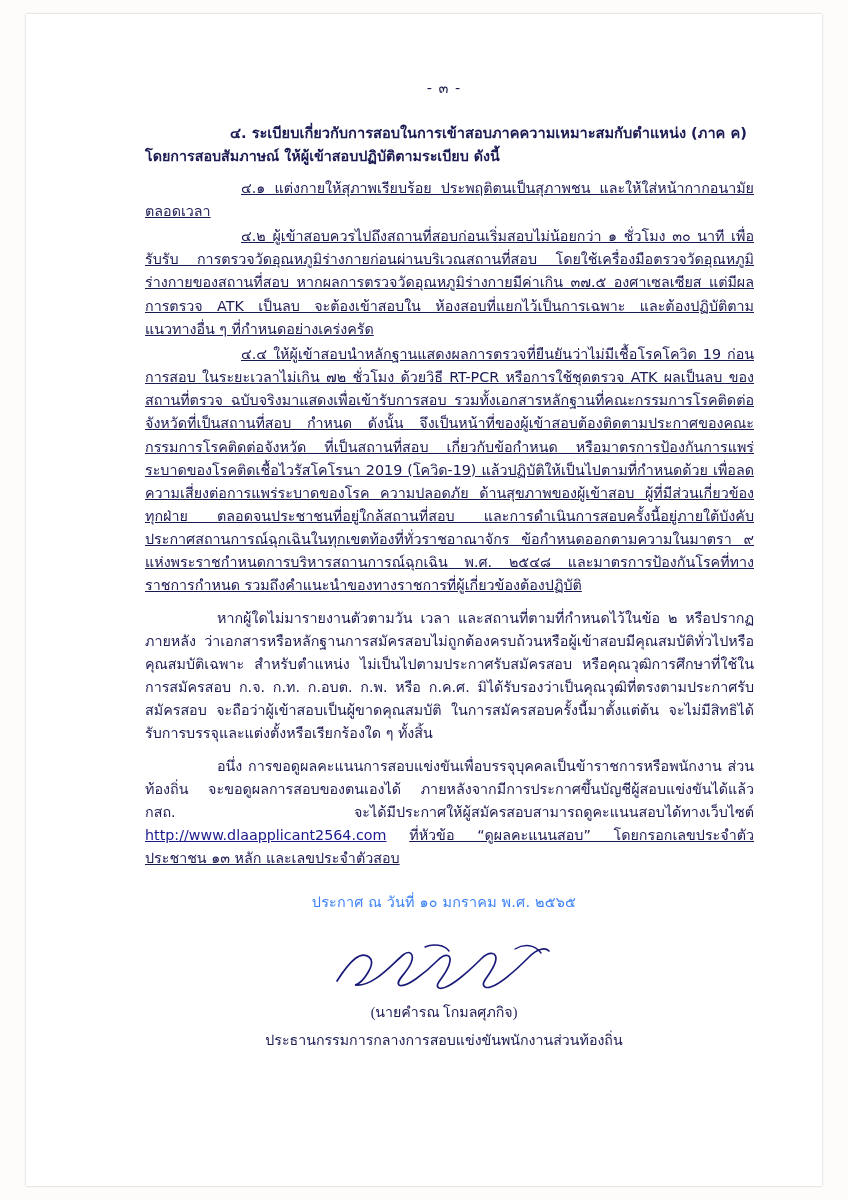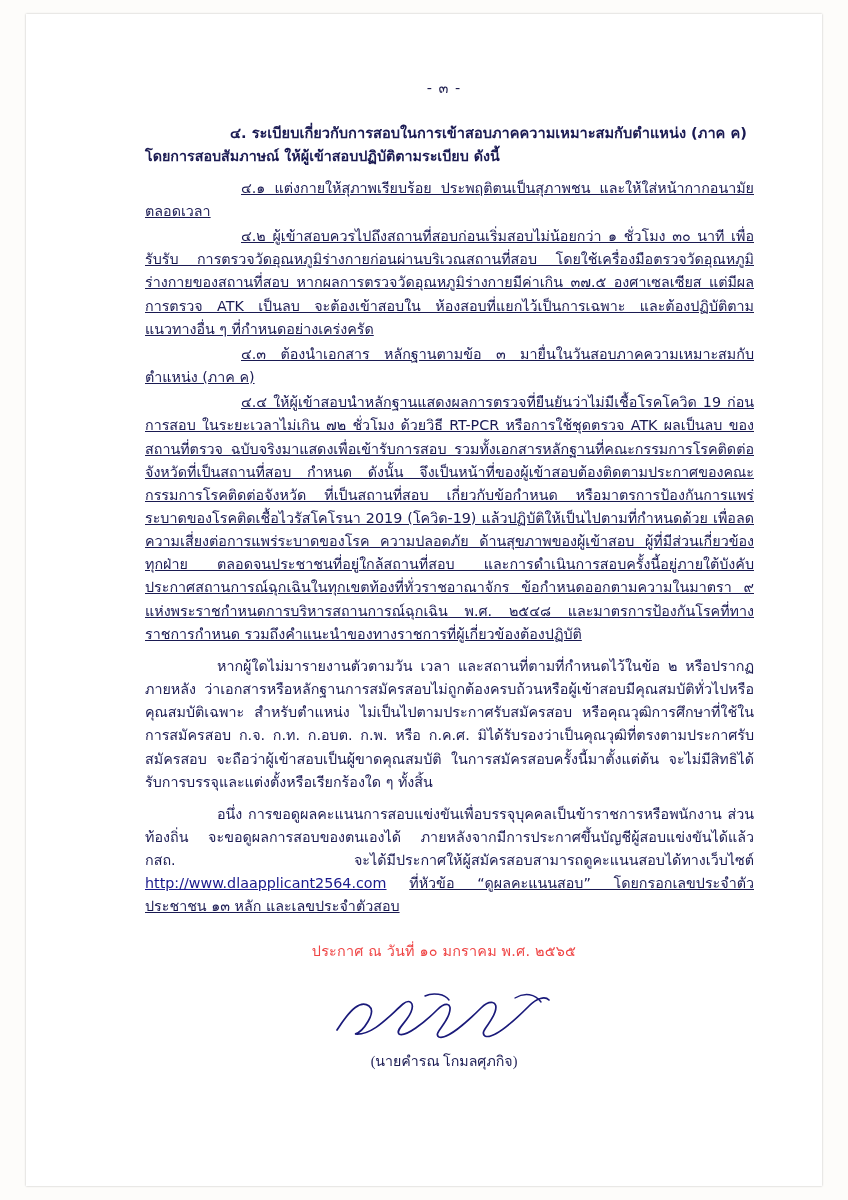--- a/index.html
+++ b/index.html
@@ -61,21 +61,21 @@
     font-weight: bold;
     text-align: justify;
     text-indent: 96px;
     margin: 0;
   }
   .link {
     color: #1a1a8c;
   }
   .underline { text-decoration: underline; }
   .announce {
-    color: #ef4444;
+    color: #3b82f6;
     font-size: 14.4px;
     text-align: center;
     margin-top: 20px;
     letter-spacing: 0.2px;
   }
   .sig-wrap {
     margin-top: 28px;
     text-align: center;
     position: relative;
     height: 120px;
@@ -113,21 +113,20 @@
       <div class="heading">
         <span>๔.</span>
         <span>ระเบียบเกี่ยวกับการสอบในการเข้าสอบภาคความเหมาะสมกับตำแหน่ง (ภาค ค)</span>
       </div>
       <div class="para bold">โดยการสอบสัมภาษณ์ ให้ผู้เข้าสอบปฏิบัติตามระเบียบ ดังนี้</div>
 
       <div class="para indent-3 block-gap">๔.๑ แต่งกายให้สุภาพเรียบร้อย ประพฤติตนเป็นสุภาพชน และให้ใส่หน้ากากอนามัยตลอดเวลา</div>
 
       <div class="para indent-3">๔.๒ ผู้เข้าสอบควรไปถึงสถานที่สอบก่อนเริ่มสอบไม่น้อยกว่า ๑ ชั่วโมง ๓๐ นาที เพื่อรับรับ การตรวจวัดอุณหภูมิร่างกายก่อนผ่านบริเวณสถานที่สอบ โดยใช้เครื่องมือตรวจวัดอุณหภูมิร่างกายของสถานที่สอบ หากผลการตรวจวัดอุณหภูมิร่างกายมีค่าเกิน ๓๗.๕ องศาเซลเซียส แต่มีผลการตรวจ ATK เป็นลบ จะต้องเข้าสอบใน ห้องสอบที่แยกไว้เป็นการเฉพาะ และต้องปฏิบัติตามแนวทางอื่น ๆ ที่กำหนดอย่างเคร่งครัด</div>
 
-      <div class="para indent-3">๔.๓ ต้องนำเอกสาร หลักฐานตามข้อ ๓ มายื่นในวันสอบภาคความเหมาะสมกับตำแหน่ง (ภาค ค)</div>
 
       <div class="para indent-3">๔.๔ ให้ผู้เข้าสอบนำหลักฐานแสดงผลการตรวจที่ยืนยันว่าไม่มีเชื้อโรคโควิด 19 ก่อนการสอบ ในระยะเวลาไม่เกิน ๗๒ ชั่วโมง ด้วยวิธี RT-PCR หรือการใช้ชุดตรวจ ATK ผลเป็นลบ ของสถานที่ตรวจ ฉบับจริงมาแสดงเพื่อเข้ารับการสอบ รวมทั้งเอกสารหลักฐานที่คณะกรรมการโรคติดต่อจังหวัดที่เป็นสถานที่สอบ กำหนด ดังนั้น จึงเป็นหน้าที่ของผู้เข้าสอบต้องติดตามประกาศของคณะกรรมการโรคติดต่อจังหวัด ที่เป็นสถานที่สอบ เกี่ยวกับข้อกำหนด หรือมาตรการป้องกันการแพร่ระบาดของโรคติดเชื้อไวรัสโคโรนา 2019 (โควิด-19) แล้วปฏิบัติให้เป็นไปตามที่กำหนดด้วย เพื่อลดความเสี่ยงต่อการแพร่ระบาดของโรค ความปลอดภัย ด้านสุขภาพของผู้เข้าสอบ ผู้ที่มีส่วนเกี่ยวข้องทุกฝ่าย ตลอดจนประชาชนที่อยู่ใกล้สถานที่สอบ และการดำเนินการสอบครั้งนี้อยู่ภายใต้บังคับประกาศสถานการณ์ฉุกเฉินในทุกเขตท้องที่ทั่วราชอาณาจักร ข้อกำหนดออกตามความในมาตรา ๙ แห่งพระราชกำหนดการบริหารสถานการณ์ฉุกเฉิน พ.ศ. ๒๕๔๘ และมาตรการป้องกันโรคที่ทางราชการกำหนด รวมถึงคำแนะนำของทางราชการที่ผู้เกี่ยวข้องต้องปฏิบัติ</div>
 
 
       <div class="para indent-2 block-gap">หากผู้ใดไม่มารายงานตัวตามวัน เวลา และสถานที่ตามที่กำหนดไว้ในข้อ ๒ หรือปรากฏภายหลัง ว่าเอกสารหรือหลักฐานการสมัครสอบไม่ถูกต้องครบถ้วนหรือผู้เข้าสอบมีคุณสมบัติทั่วไปหรือคุณสมบัติเฉพาะ สำหรับตำแหน่ง ไม่เป็นไปตามประกาศรับสมัครสอบ หรือคุณวุฒิการศึกษาที่ใช้ในการสมัครสอบ ก.จ. ก.ท. ก.อบต. ก.พ. หรือ ก.ค.ศ. มิได้รับรองว่าเป็นคุณวุฒิที่ตรงตามประกาศรับสมัครสอบ จะถือว่าผู้เข้าสอบเป็นผู้ขาดคุณสมบัติ ในการสมัครสอบครั้งนี้มาตั้งแต่ต้น จะไม่มีสิทธิได้รับการบรรจุและแต่งตั้งหรือเรียกร้องใด ๆ ทั้งสิ้น</div>
 
       <div class="para indent-2 block-gap">
         <span>อนึ่ง การขอดูผลคะแนนการสอบแข่งขันเพื่อบรรจุบุคคลเป็นข้าราชการหรือพนักงาน ส่วนท้องถิ่น จะขอดูผลการสอบของตนเองได้ ภายหลังจากมีการประกาศขึ้นบัญชีผู้สอบแข่งขันได้แล้ว กสถ. จะได้มีประกาศให้ผู้สมัครสอบสามารถดูคะแนนสอบได้ทางเว็บไซต์ </span><a class="link" href="#">http://www.dlaapplicant2564.com</a>
         <span class="underline">ที่หัวข้อ “ดูผลคะแนนสอบ” โดยกรอกเลขประจำตัวประชาชน ๑๓ หลัก และเลขประจำตัวสอบ</span>
       </div>
@@ -136,17 +135,18 @@
 
       <div class="sig-wrap">
         <div class="signature">
           <svg width="230" height="58" viewBox="0 0 230 58" aria-hidden="true">
             <path d="M8,40 C22,18 32,10 40,16 C48,22 34,42 26,44 C44,46 62,24 74,14 C80,9 86,12 82,22 C78,32 66,40 70,44 C76,48 96,32 108,20 C116,12 124,12 120,24 C116,36 104,44 110,47 C118,50 140,30 152,18 C160,10 170,10 166,22 C162,34 150,42 156,46 C164,50 186,30 200,16 C208,8 216,6 220,10" fill="none" stroke="#1a1a7a" stroke-width="1.7" stroke-linecap="round"></path>
             <path d="M96,6 C104,2 116,4 120,10" fill="none" stroke="#1a1a7a" stroke-width="1.5" stroke-linecap="round"></path>
             <path d="M186,8 C196,2 206,4 212,12" fill="none" stroke="#1a1a7a" stroke-width="1.4" stroke-linecap="round"></path>
           </svg>
         </div>
         <div class="sig-name">(นายคำรณ โกมลศุภกิจ)</div>
+        <div class="sig-title">ประธานกรรมการกลางการสอบแข่งขันพนักงานส่วนท้องถิ่น</div>
       </div>
 
     </div>
   </div>
 </div>
 
 </body></html>

